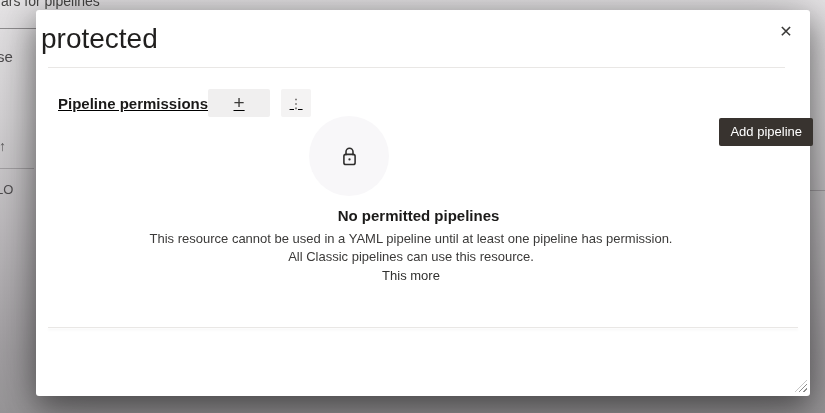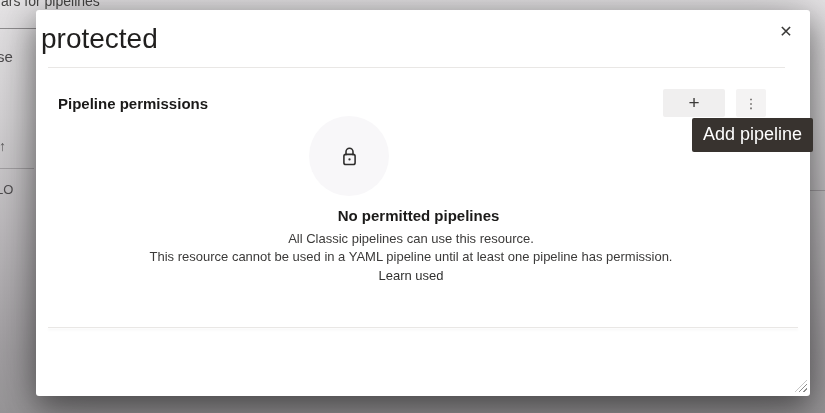--- a/index.html
+++ b/index.html
@@ -19,30 +19,30 @@
   
   .dialog{position:absolute;left:36px;top:10px;width:774px;height:386px;background:#fff;
           border-radius:3px;box-shadow:0 12px 30px rgba(0,0,0,.42),0 2px 60px rgba(0,0,0,.25);}
   .dialog-title{position:absolute;left:5px;top:13px;font-size:28px;color:#201f1e;}
   .close-btn{position:absolute;right:11px;top:8px;width:26px;height:26px;border:none;background:transparent;
              cursor:pointer;font-size:16px;color:#3b3a39;display:flex;align-items:center;justify-content:center;padding:0;}
   .divider{position:absolute;height:1px;background:#e9e7e5;}
   .divider-top{left:12px;right:25px;top:57px;}
   .divider-bottom{left:12px;right:12px;top:317px;box-shadow:0 2px 3px rgba(0,0,0,.07);}
   .section-row{position:absolute;left:22px;right:44px;top:78px;height:30px;
-               display:flex;align-items:center;justify-content:space-between;}
+               display:flex;align-items:center;text-decoration:underline;}
   .section-heading{font-size:15px;font-weight:700;color:#1b1a19;margin:0;}
   .actions{display:flex;gap:11px;align-items:center;}
   .btn{border:none;border-radius:2px;cursor:pointer;display:flex;align-items:center;justify-content:center;padding:0;}
   .btn-add{width:62px;height:28px;background:var(--button-bg,#f0efef);}
   .btn-add .glyph{font-size:19px;font-weight:300;color:#3c3b3a;line-height:1;margin-top:-2px;}
   .btn-more{width:30px;height:28px;background:#f4f3f3;}
   .btn-more .glyph{font-size:13px;color:#4f4d4b;line-height:1;letter-spacing:0;}
   .tooltip{position:absolute;right:-3px;top:108px;background:var(--tooltip-bg,#38332f);color:#fff;
-           font-size:18px;padding:6px 11px 7px;border-radius:2px;white-space:nowrap;z-index:5;}
+           font-size:13px;padding:6px 11px 7px;border-radius:2px;white-space:nowrap;z-index:5;}
   .empty-circle{position:absolute;left:273px;top:106px;width:80px;height:80px;border-radius:50%;
                 background:#f8f7f9;display:flex;align-items:center;justify-content:center;}
   .empty-text{position:absolute;left:0;right:24px;top:197px;text-align:center;}
   .empty-title{font-size:15px;font-weight:700;color:#1b1a19;margin:0 0 6px 0;padding-left:15px;}
   .empty-line{font-size:13px;color:#3b3a39;line-height:18px;margin:0;}
   .learn-more{display:inline-block;font-size:13px;color:#30302f;line-height:18px;text-decoration:none;cursor:pointer;}
   .resize-handle{position:absolute;right:3px;bottom:4px;width:12px;height:12px;cursor:nwse-resize;
                  background:repeating-linear-gradient(135deg,transparent 0 2px,#8d8d8d 2px 3px);
                  clip-path:polygon(100% 0,100% 100%,0 100%);}
 </style>
@@ -86,23 +86,23 @@
     <div class="empty-circle">
       <svg width="21" height="23" viewBox="0 0 24 26" fill="none">
         <path d="M8 11.5 V7.5 a4 4 0 0 1 8 0 V11.5" stroke="#2f2e2d" stroke-width="1.8" fill="none"></path>
         <rect x="5.6" y="10.6" width="12.8" height="11.6" rx="2.2" stroke="#2f2e2d" stroke-width="1.8" fill="none"></rect>
         <circle cx="12" cy="16.4" r="1.3" fill="#2f2e2d"></circle>
       </svg>
     </div>
 
     <div class="empty-text">
       <h3 class="empty-title">No permitted pipelines</h3>
+      <p class="empty-line">This resource cannot be used in a YAML pipeline until at least one pipeline has permission.</p>
       <p class="empty-line">All Classic pipelines can use this resource.</p>
-      <p class="empty-line">This resource cannot be used in a YAML pipeline until at least one pipeline has permission.</p>
-      <a class="learn-more">Learn used</a>
+      <a class="learn-more">This more</a>
     </div>
 
     <div class="divider divider-bottom"></div>
 
     <div class="resize-handle"></div>
 
   </div>
 </div>
 
 </body></html>

